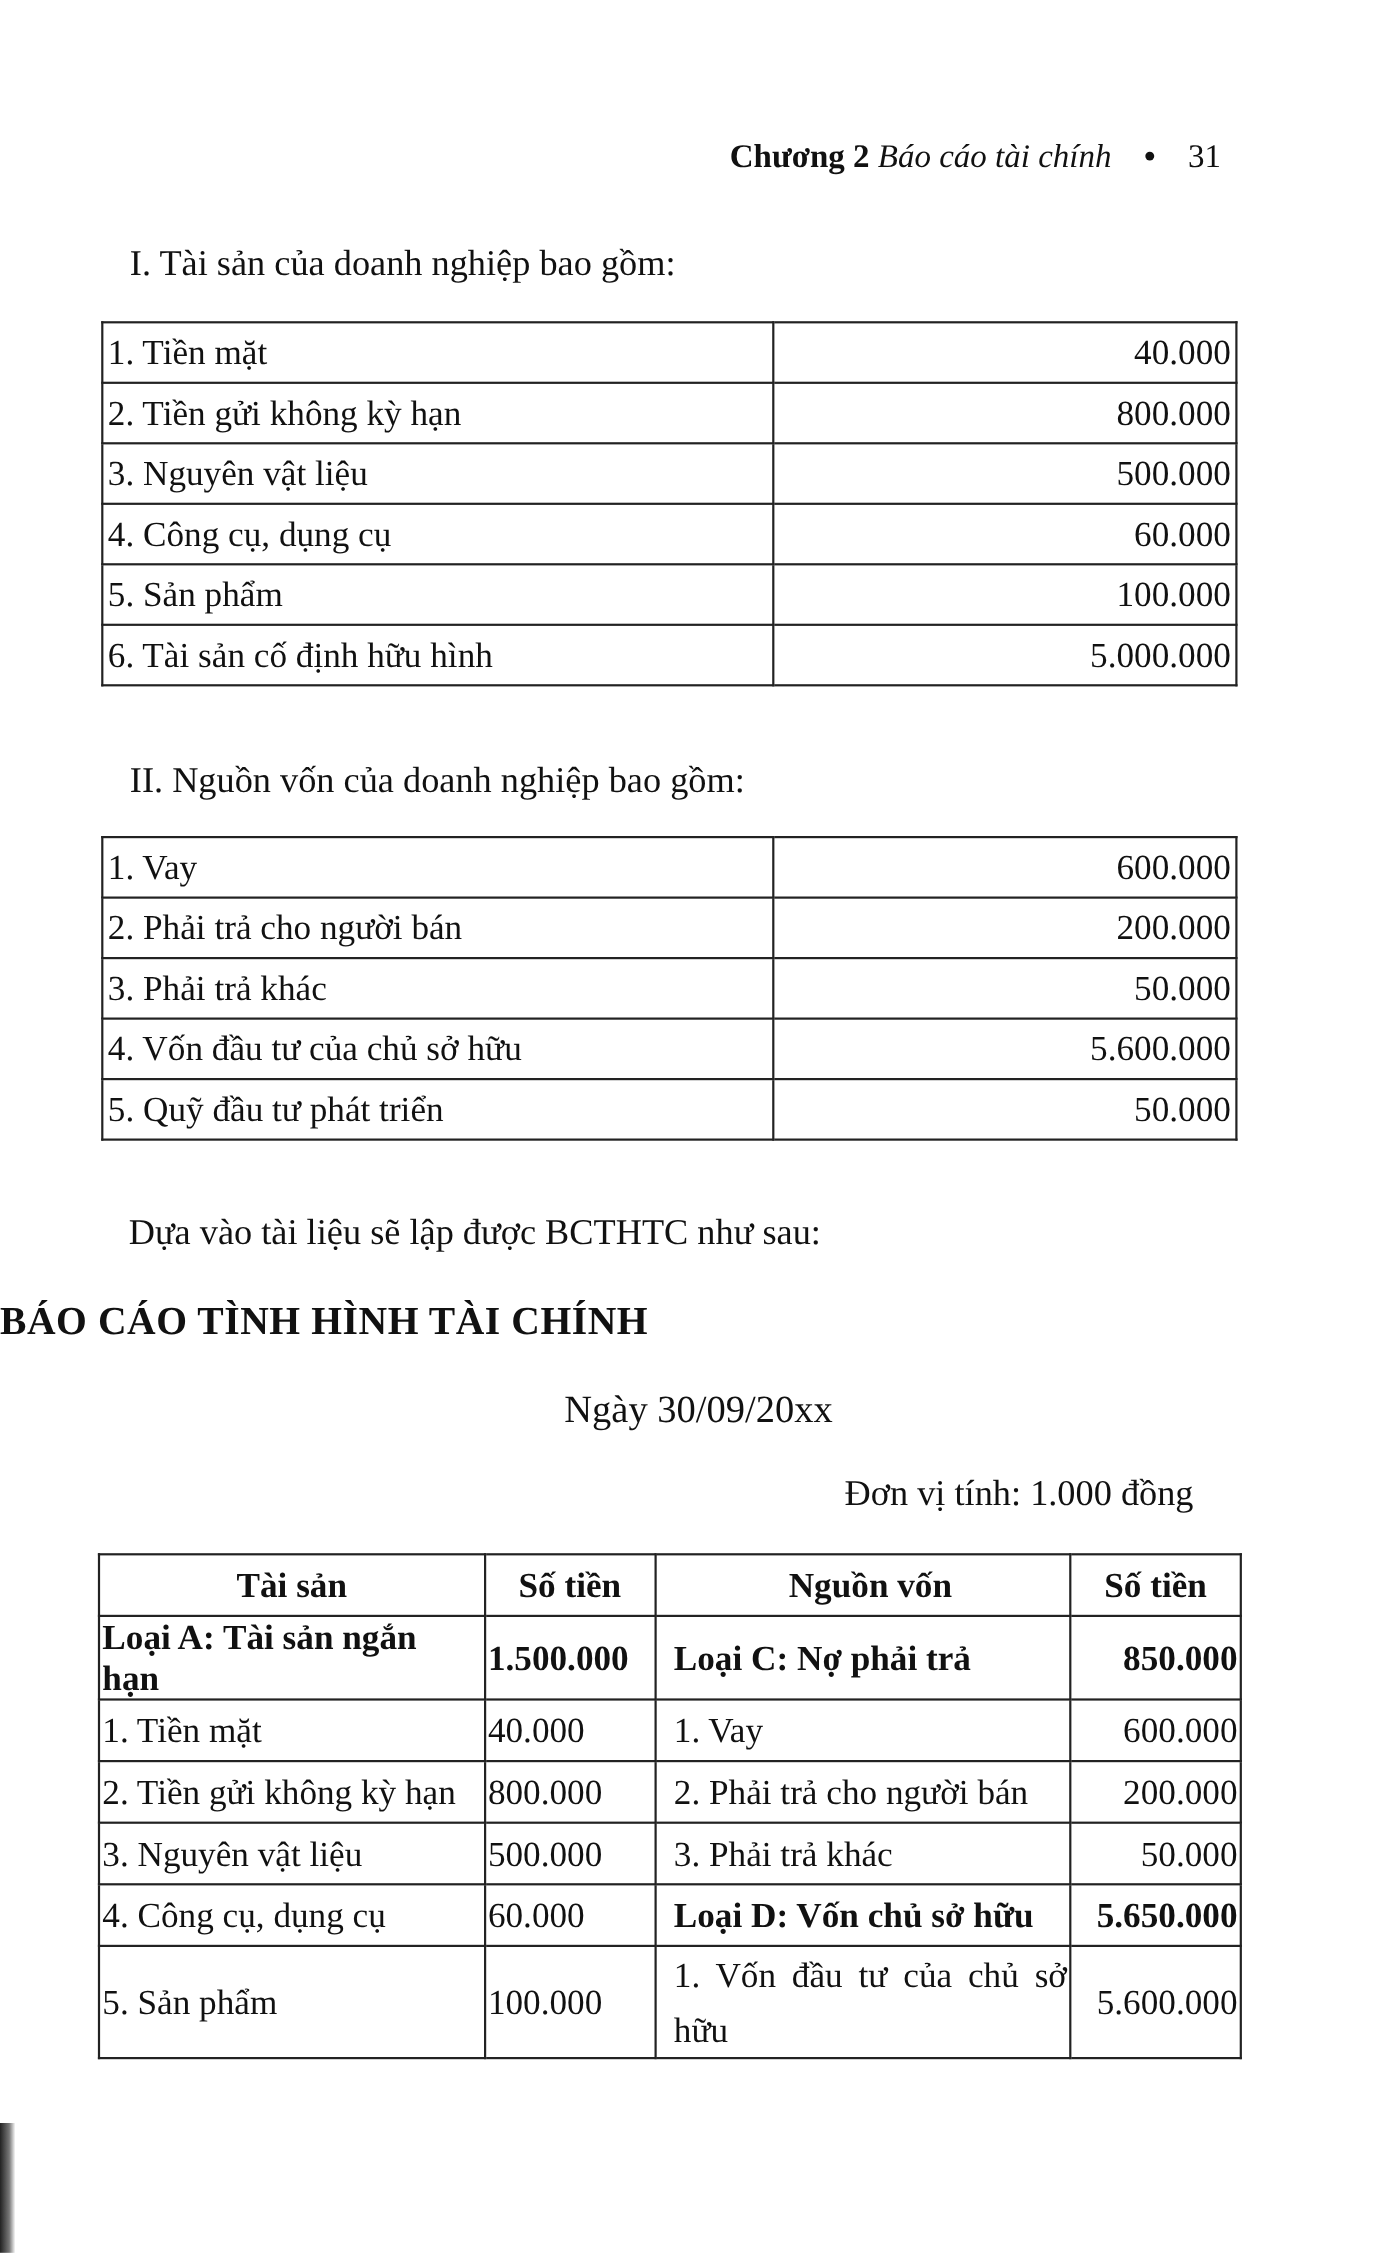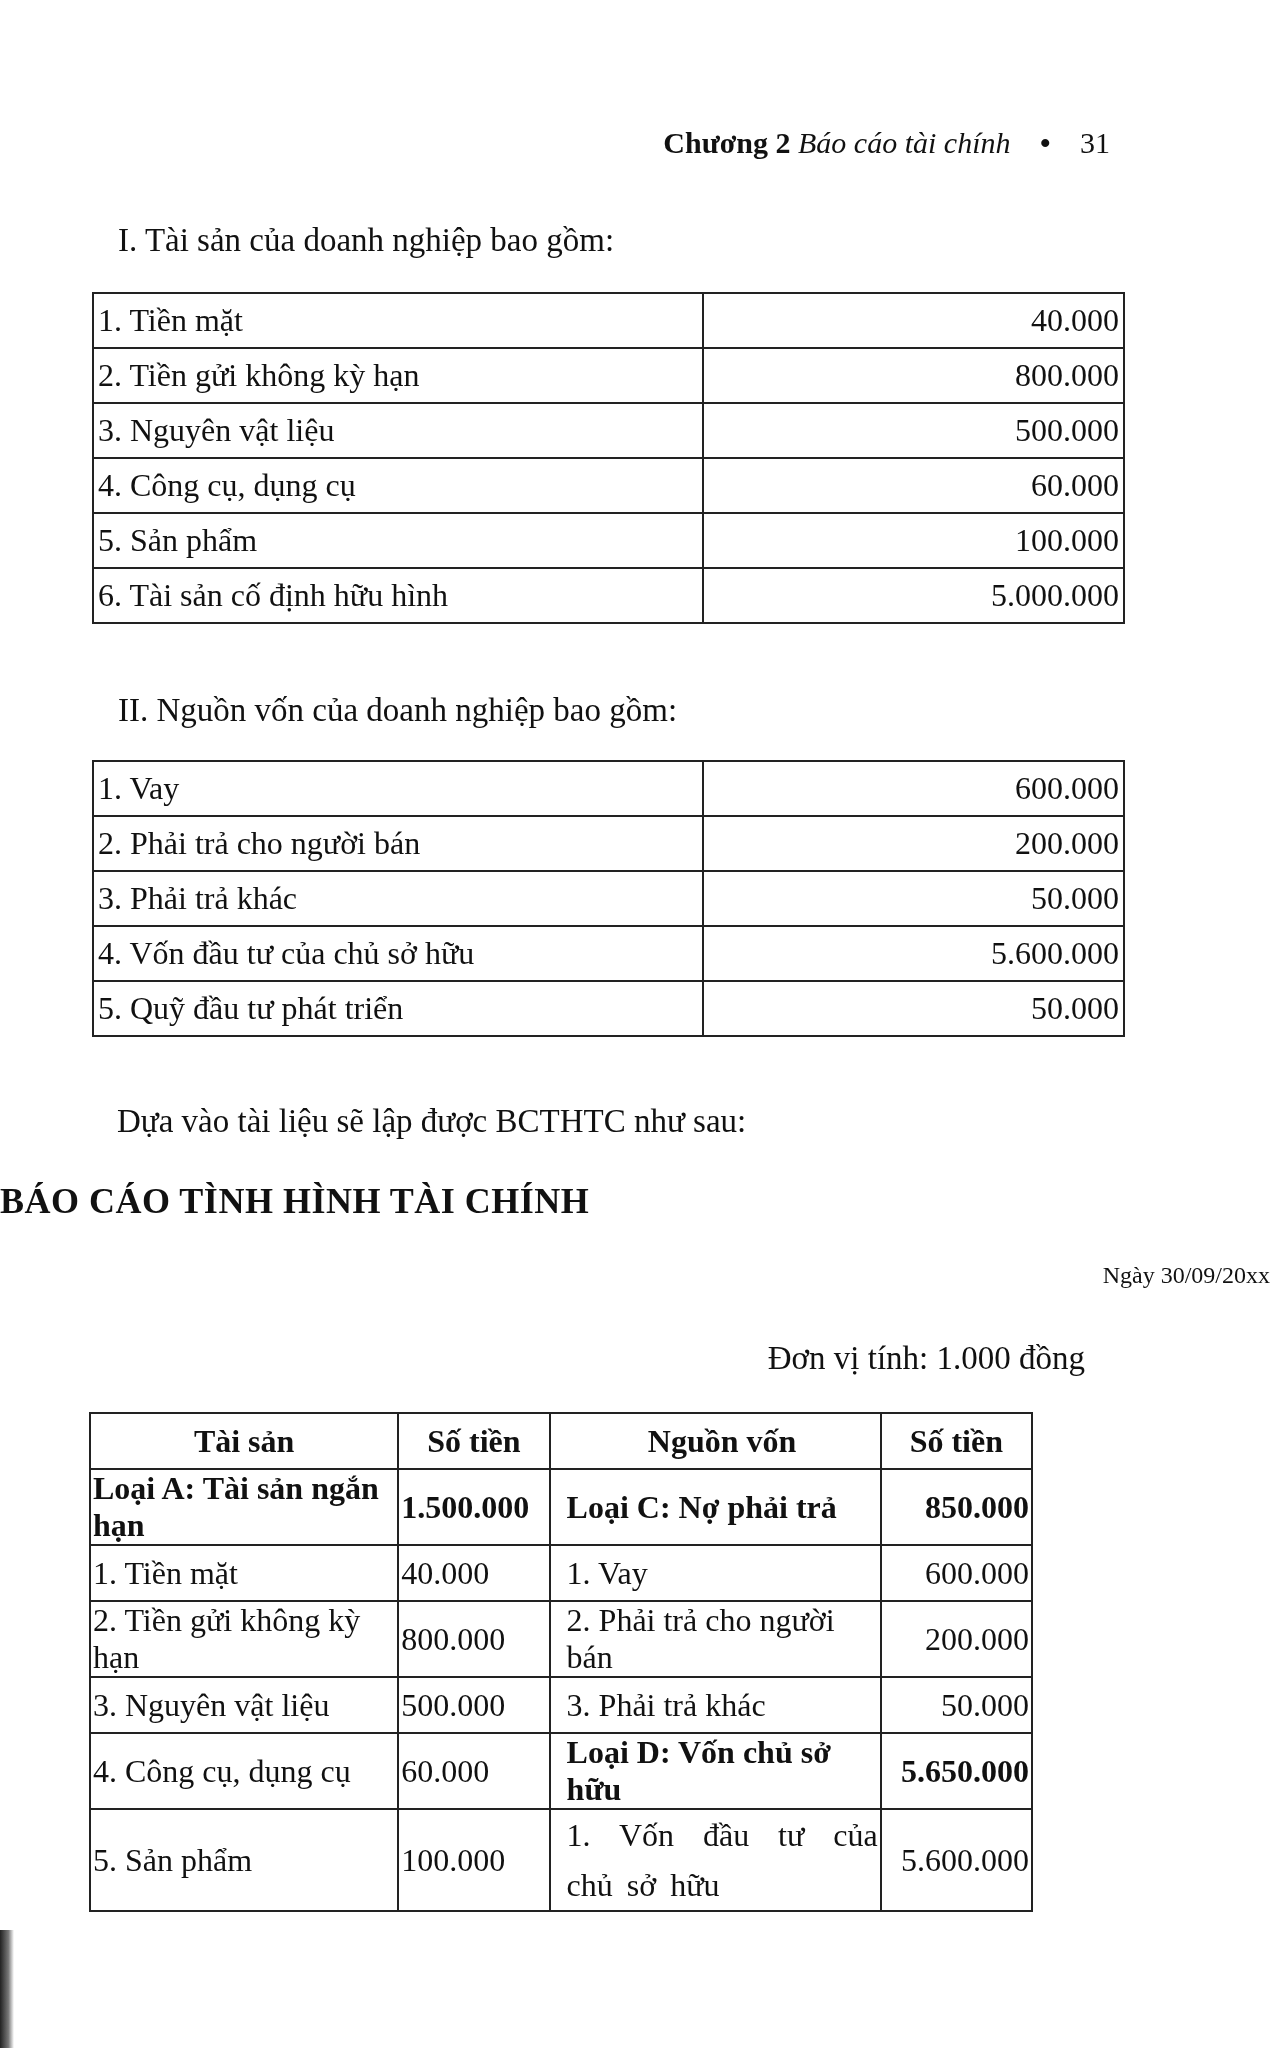--- a/index.html
+++ b/index.html
@@ -19,23 +19,23 @@
   table { border-collapse: collapse; position: absolute; margin-left: 29px; }
   .simple-table { left: 63px; width: 1033px; }
   .t1 { top: 292px; }
   .t2 { top: 760px; }
   .simple-table td { border: 2px solid #222; height: 53px; padding: 0 4px; font-size: 32px; }
   .simple-table td.lab { width: 600px; }
   .simple-table td.val { text-align: right; }
   .intro { position: absolute; left: 117px; top: 1103px; font-size: 33px; }
   .report-title { position: absolute; left: 0; width: 1270px; top: 1180px;
     font-size: 36px; font-weight: bold; letter-spacing: 0.5px; }
-  .report-date { position: absolute; left: 0; width: 1270px; text-align: right; top: 1262px; font-size: 24px; }
+  .report-date { position: absolute; left: 0; width: 1270px; text-align: center; top: 1262px; font-size: 35px; }
   .unit { position: absolute; right: 185px; top: 1340px; font-size: 33px; }
-  .bs-table { left: 60px; top: 1412px; width: 944px; }
+  .bs-table { left: 60px; top: 1412px; width: 1040px; }
   .bs-table td, .bs-table th { border: 2px solid #222; height: 54px; padding: 0 2px; font-size: 32px; vertical-align: middle; }
   .bs-table th { font-weight: bold; text-align: center; }
   .bs-table .c1 { width: 356px; }
   .bs-table .c2 { width: 150px; text-align: left; }
   .bs-table .c3 { width: 370px; padding-left: 16px; }
   .bs-table .c4 { width: 150px; text-align: right; }
   .bs-table tr.bold td { font-weight: bold; }
   .bs-table td.b { font-weight: bold; }
   .bs-table tr.tall td { height: 100px; }
   .bs-table td.just { text-align: justify; text-align-last: left; line-height: 50px; word-spacing: 6px; }

